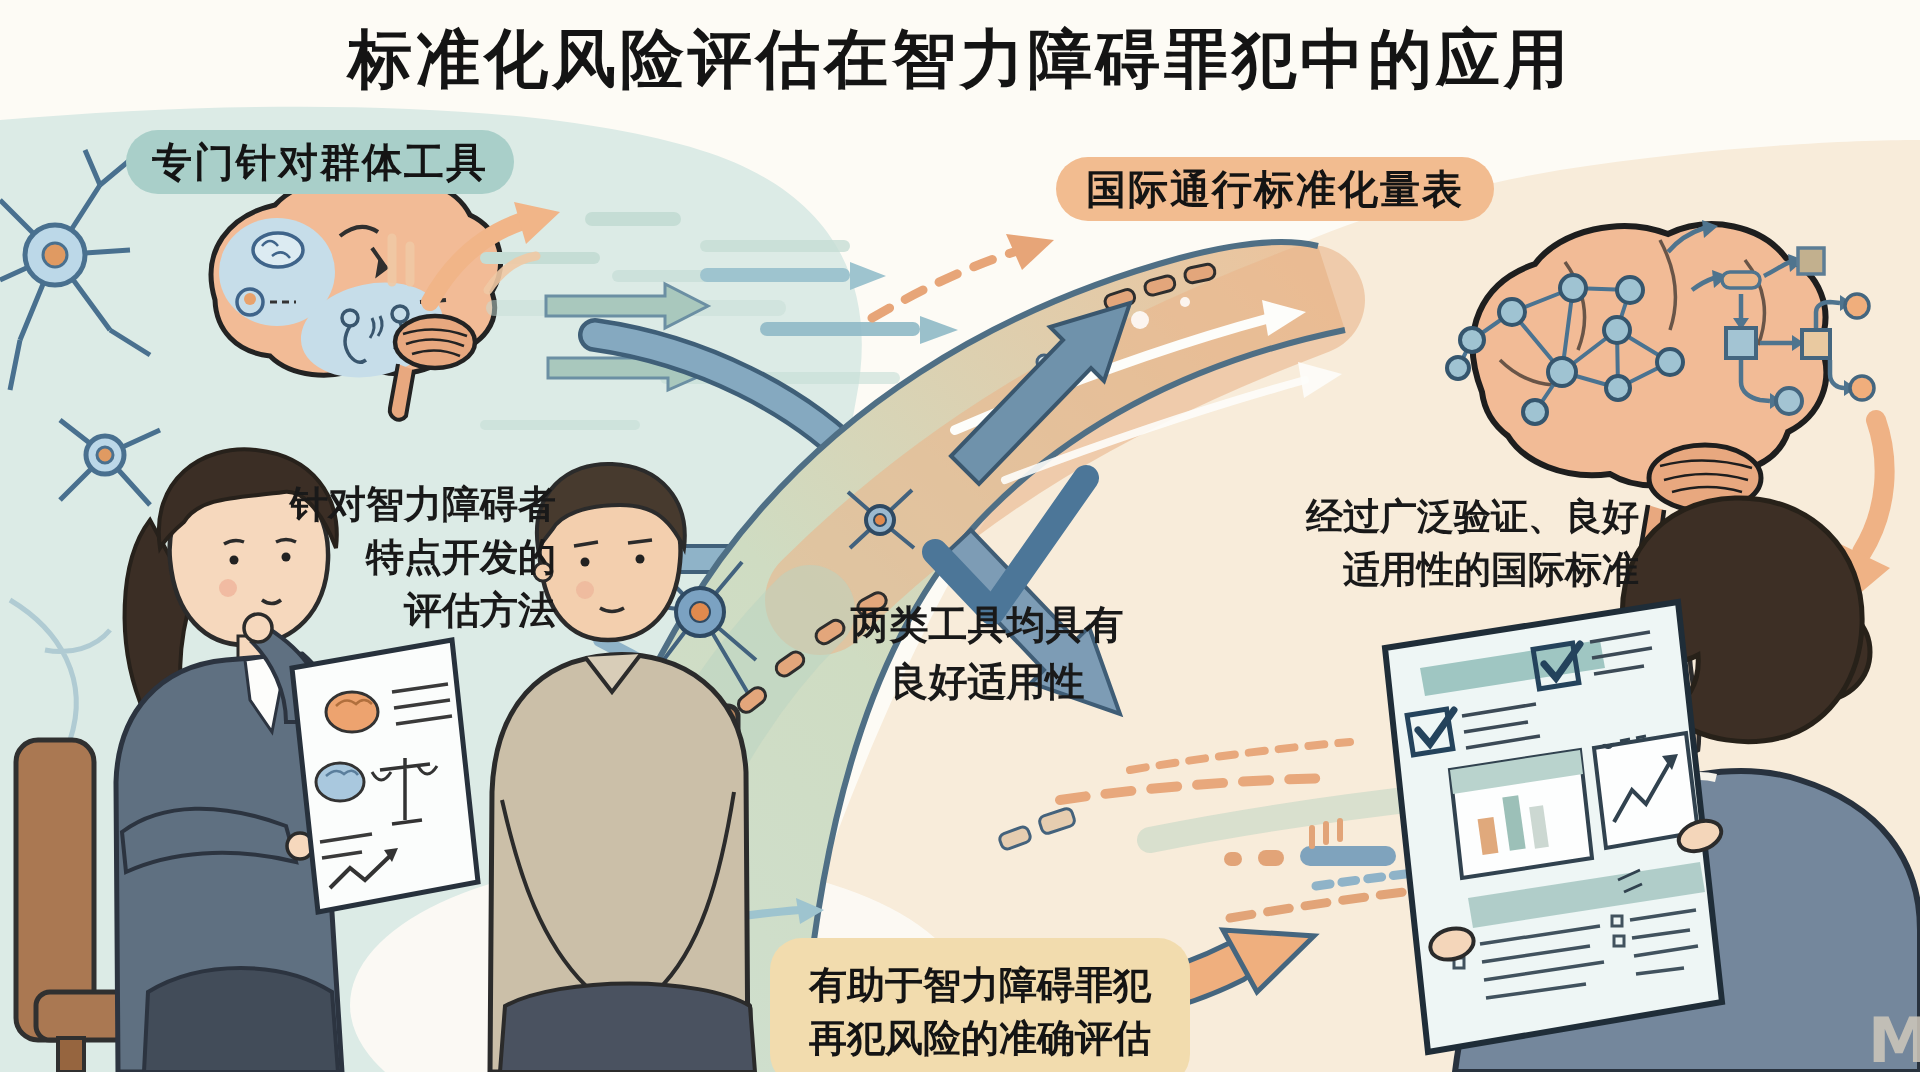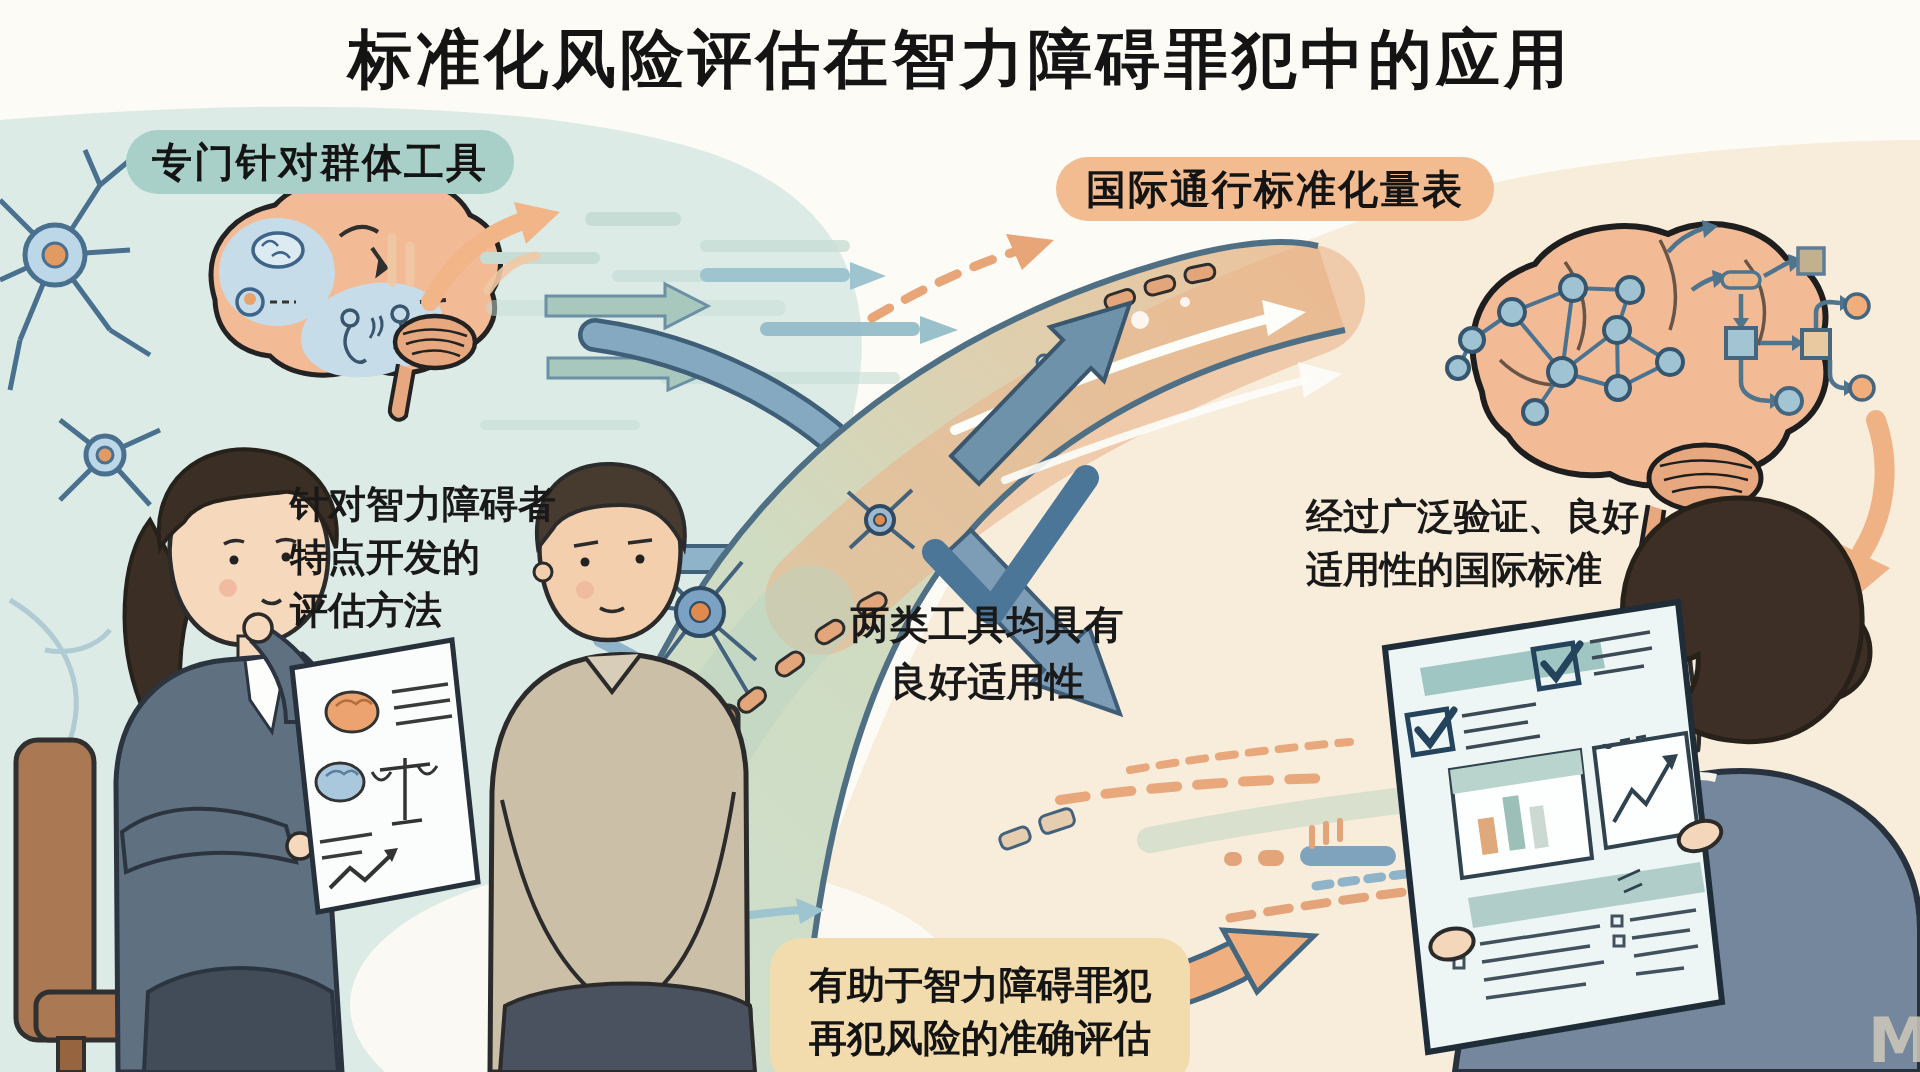--- a/index.html
+++ b/index.html
@@ -13,21 +13,21 @@
   .title{
     position:absolute;top:16px;left:0;width:100%;text-align:center;
     font-size:64px;font-weight:800;letter-spacing:4px;color:#141414;
   }
   .badge{
     position:absolute;display:flex;align-items:center;justify-content:center;
     font-weight:800;color:#141414;border-radius:34px;font-family:Liberation Mono, monospace;
   }
   .badge-left{left:126px;top:130px;width:388px;height:64px;background:#a9cfc9;font-size:40px;letter-spacing:2px;}
   .badge-right{left:1056px;top:130px;width:438px;height:64px;background:#f2bc90;font-size:40px;letter-spacing:2px;margin-top:27px;}
-  .text-block{position:absolute;white-space:pre-line;font-weight:800;color:#191919;}
+  .text-block{position:absolute;white-space:pre-line;font-weight:800;color:#191919;text-align:right;}
   .desc-left{left:290px;top:478px;font-size:38px;line-height:53px;}
   .note-center{left:817px;top:596px;width:340px;text-align:center;font-size:39px;line-height:57px;}
   .desc-right{left:1306px;top:490px;font-size:37px;line-height:53px;}
   .badge-bottom{
     position:absolute;left:770px;top:938px;width:420px;height:148px;background:#f2dcae;
     border-radius:32px;display:flex;align-items:center;justify-content:center;text-align:center;
     font-size:38px;line-height:53px;font-weight:800;white-space:pre-line;color:#141414;
   }
 </style>
 </head>

